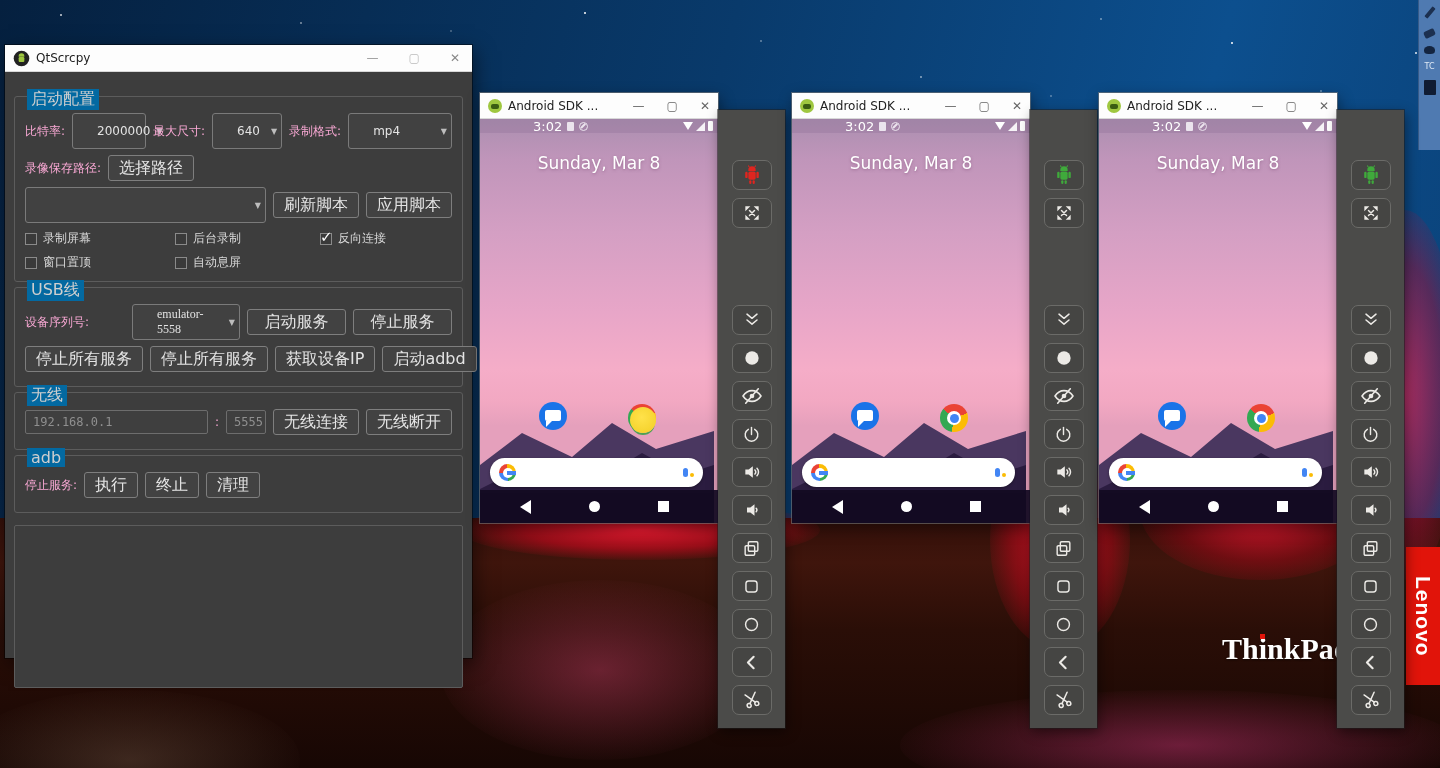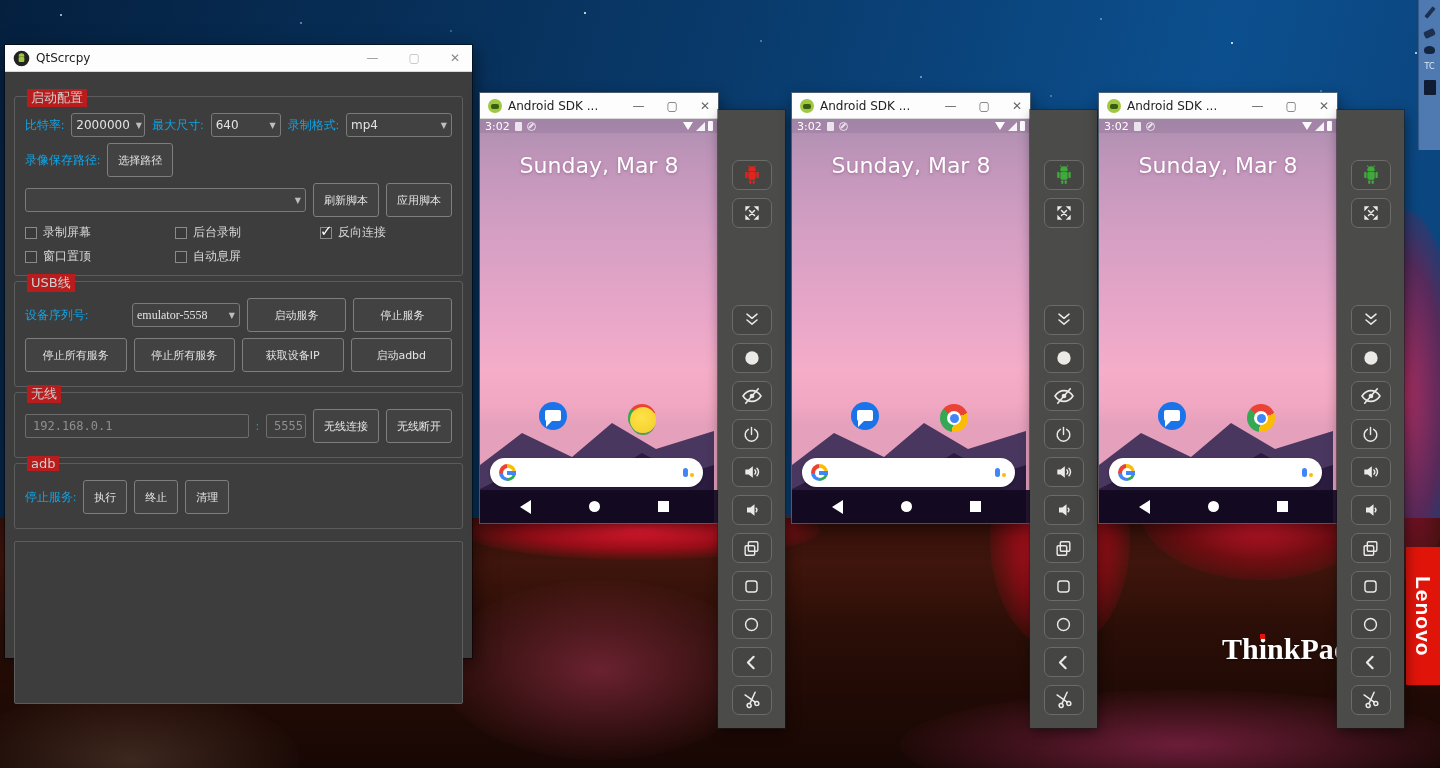--- a/index.html
+++ b/index.html
@@ -41,52 +41,52 @@
   .titlebar { height:27px; background:#fdfdfd; display:flex; align-items:center; padding:0 8px; gap:6px; border-bottom:1px solid #d8d8d8; }
   .titlebar .wtitle { font-size:12px; color:#222; flex:0 1 auto; white-space:nowrap; overflow:hidden; }
   .winbtns { margin-left:auto; display:flex; gap:26px; color:#666; font-size:12px; align-items:center; }
   .winbtns span { cursor:default; }
 
   
   #qt-window { position:absolute; left:5px; top:45px; width:467px; height:613px; background:#3d3d3d; box-shadow:0 0 0 1px rgba(0,0,0,.45), 3px 6px 18px rgba(0,0,0,.5); }
   #qt-window .body { position:relative; padding:6px 9px; color:#d9d9d9; font-size:12px; }
   .qtico { width:17px; height:17px; }
   .groupbox { position:relative; border:1px solid #5c5c5c; border-radius:3px; margin-top:5px; padding:10px 6px 8px 6px; }
-  .groupbox > .glabel { position:absolute; top:-8px; left:12px; background:#b91c1c; padding:0 4px; font-size:13px; color:#cfcfcf; }
+  .groupbox > .glabel { position:absolute; top:-8px; left:12px; background:#0369a1; padding:0 4px; font-size:16px; color:#cfcfcf; }
   .qrow { display:flex; align-items:center; gap:7px; margin:6px 4px; }
-  .qlabel { color:#0ea5e9; white-space:nowrap;font-family:Liberation Serif, serif; }
-  .qcombo { background:#414141; border:1px solid #7a7a7a; border-radius:3px; height:24px; display:flex; align-items:center; padding:0 4px 0 4px; color:#e3e3e3; gap:6px; }
+  .qlabel { color:#f9a8d4; white-space:nowrap; }
+  .qcombo { background:#414141; border:1px solid #7a7a7a; border-radius:3px; height:36px; display:flex; align-items:center; padding:0 4px 0 24px; color:#e3e3e3; gap:6px; }
   .qcombo .caret { margin-left:auto; font-size:8px; color:#bdbdbd; }
   .qinput { background:#3f3f3f; border:1px solid #6d6d6d; border-radius:2px; height:24px; display:flex; align-items:center; padding:0 7px; color:#dedede; font-family:"DejaVu Sans Mono",monospace; font-size:12px; }
   .qinput.dim { color:#8f8f8f; }
-  .qbtn { background:#424242; border:1px solid #7e7e7e; border-radius:3px; height:26px; display:flex; align-items:center; justify-content:center; color:#e4e4e4; font-size:11px; padding:16px 10px; white-space:nowrap; }
+  .qbtn { background:#424242; border:1px solid #7e7e7e; border-radius:3px; height:26px; display:flex; align-items:center; justify-content:center; color:#e4e4e4; font-size:16px; padding:4px 10px; white-space:nowrap; }
   .cbrow { display:flex; margin:7px 4px 2px 4px; }
   .cb { display:flex; align-items:center; gap:6px; }
   .cb .box { width:12px; height:12px; border:1px solid #8a8a8a; background:#3a3a3a; position:relative; }
   .cb.checked .box::after { content:"✓"; position:absolute; left:-1px; top:-6px; color:#fff; font-size:15px; font-weight:bold; }
   .qt-textarea { border:1px solid #5c5c5c; border-radius:2px; height:163px; margin-top:12px; background:#3d3d3d; }
 
   
   .emu { position:absolute; top:93px; width:238px; background:#fff; box-shadow:0 0 0 1px rgba(120,120,120,.6), 2px 5px 14px rgba(0,0,0,.45); }
   .emu .titlebar { height:26px; }
   .emu .winbtns { gap:22px; }
   .droid-badge { width:14px; height:14px; border-radius:50%; background:#9fc740; position:relative; flex:0 0 auto; }
   .droid-badge::after { content:""; position:absolute; left:3px; top:5px; width:8px; height:5px; background:#3a5c12; border-radius:2px; }
   .screen { position:relative; width:100%; height:404px; overflow:hidden;
     background:linear-gradient(180deg,#ab8fb0 0%,#c095ba 10%,#d49fc3 28%,#e8a6c8 48%,#f5adc8 62%,#f2a8c2 70%,#e5a0bc 76%); }
   .statusbar { position:absolute; top:0; left:0; right:0; height:14px; display:flex; align-items:center; padding:0 5px; background:rgba(130,100,140,.25); }
-  .sb-time { color:#fff; font-size:11px; line-height:9px; }
+  .sb-time { color:#fff; font-size:13px; line-height:9px;margin-left:48px; }
   .sb-ico { width:7px; height:9px; background:#f3eef5; border-radius:1px; margin-left:5px; opacity:.9; }
   .sb-ico.circle { width:9px; height:9px; border-radius:50%; background:transparent; border:1.5px solid #f3eef5; position:relative; }
   .sb-ico.circle::after{ content:""; position:absolute; left:0; top:2.5px; width:6px; height:1.5px; background:#f3eef5; transform:rotate(-45deg); }
   .sb-right { margin-left:auto; display:flex; align-items:center; gap:3px; }
   .wifi-tri { width:0; height:0; border-left:5px solid transparent; border-right:5px solid transparent; border-top:8px solid #fff; }
   .sig-tri { width:0; height:0; border-left:9px solid transparent; border-bottom:9px solid #fff; opacity:.9; }
   .sb-batt { width:5px; height:10px; background:#fff; border-radius:1px; }
-  .emu-date { position:absolute; top:34px; width:100%; text-align:center; color:#fff; font-size:22px; text-shadow:0 1px 3px rgba(120,70,110,.5); }
+  .emu-date { position:absolute; top:34px; width:100%; text-align:center; color:#fff; font-size:17px; text-shadow:0 1px 3px rgba(120,70,110,.5); }
   .mountains { position:absolute; left:0; top:274px; width:234px; height:130px; }
   .appicon { position:absolute; width:28px; height:28px; border-radius:50%; }
   .icon-msg { left:59px; top:283px; background:#1a73e8; }
   .icon-msg::after { content:""; position:absolute; left:6px; top:8px; width:16px; height:11px; background:#fff; border-radius:2px; }
   .icon-msg::before { content:""; position:absolute; left:7px; top:19px; width:0; height:0; border:3px solid transparent; border-top-color:#fff; border-left-color:#fff; z-index:1; }
   .icon-chrome { left:148px; top:285px; background:conic-gradient(from -50deg,#ea4335 0 120deg,#fbbc05 0 240deg,#34a853 0 360deg); }
   .icon-chrome::before { content:""; position:absolute; left:7px; top:7px; width:14px; height:14px; background:#fff; border-radius:50%; }
   .icon-chrome::after { content:""; position:absolute; left:9.5px; top:9.5px; width:9px; height:9px; background:#4285f4; border-radius:50%; }
   .chrome-overlay { display:none; position:absolute; left:150px; top:288px; width:26px; height:26px; border-radius:50%;
     background:radial-gradient(circle at 45% 40%,#ffe24a 0%,#f6d430 70%, #e8c520 100%); box-shadow:0 3px 0 -1px rgba(40,160,60,.8); z-index:2; }

